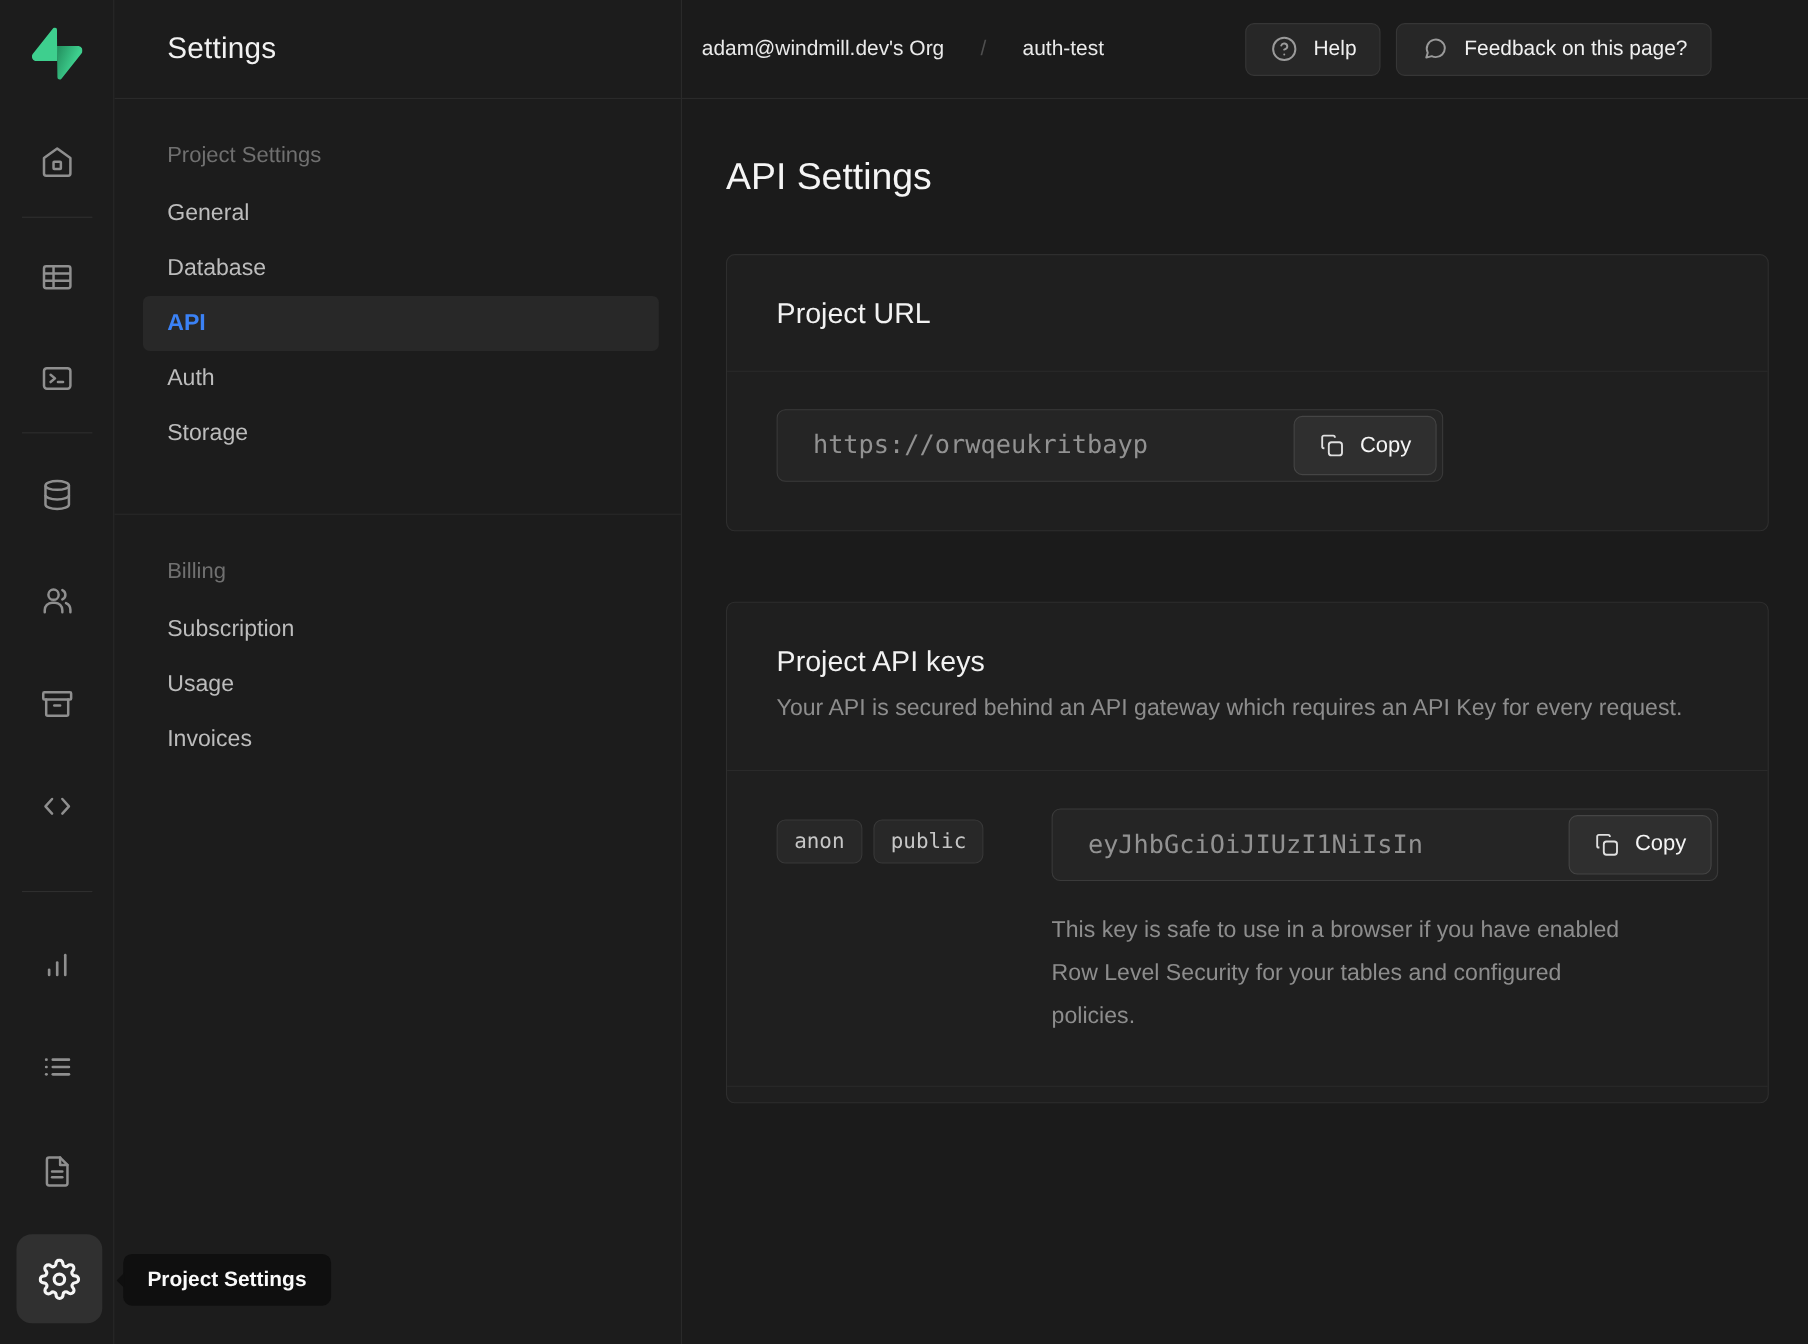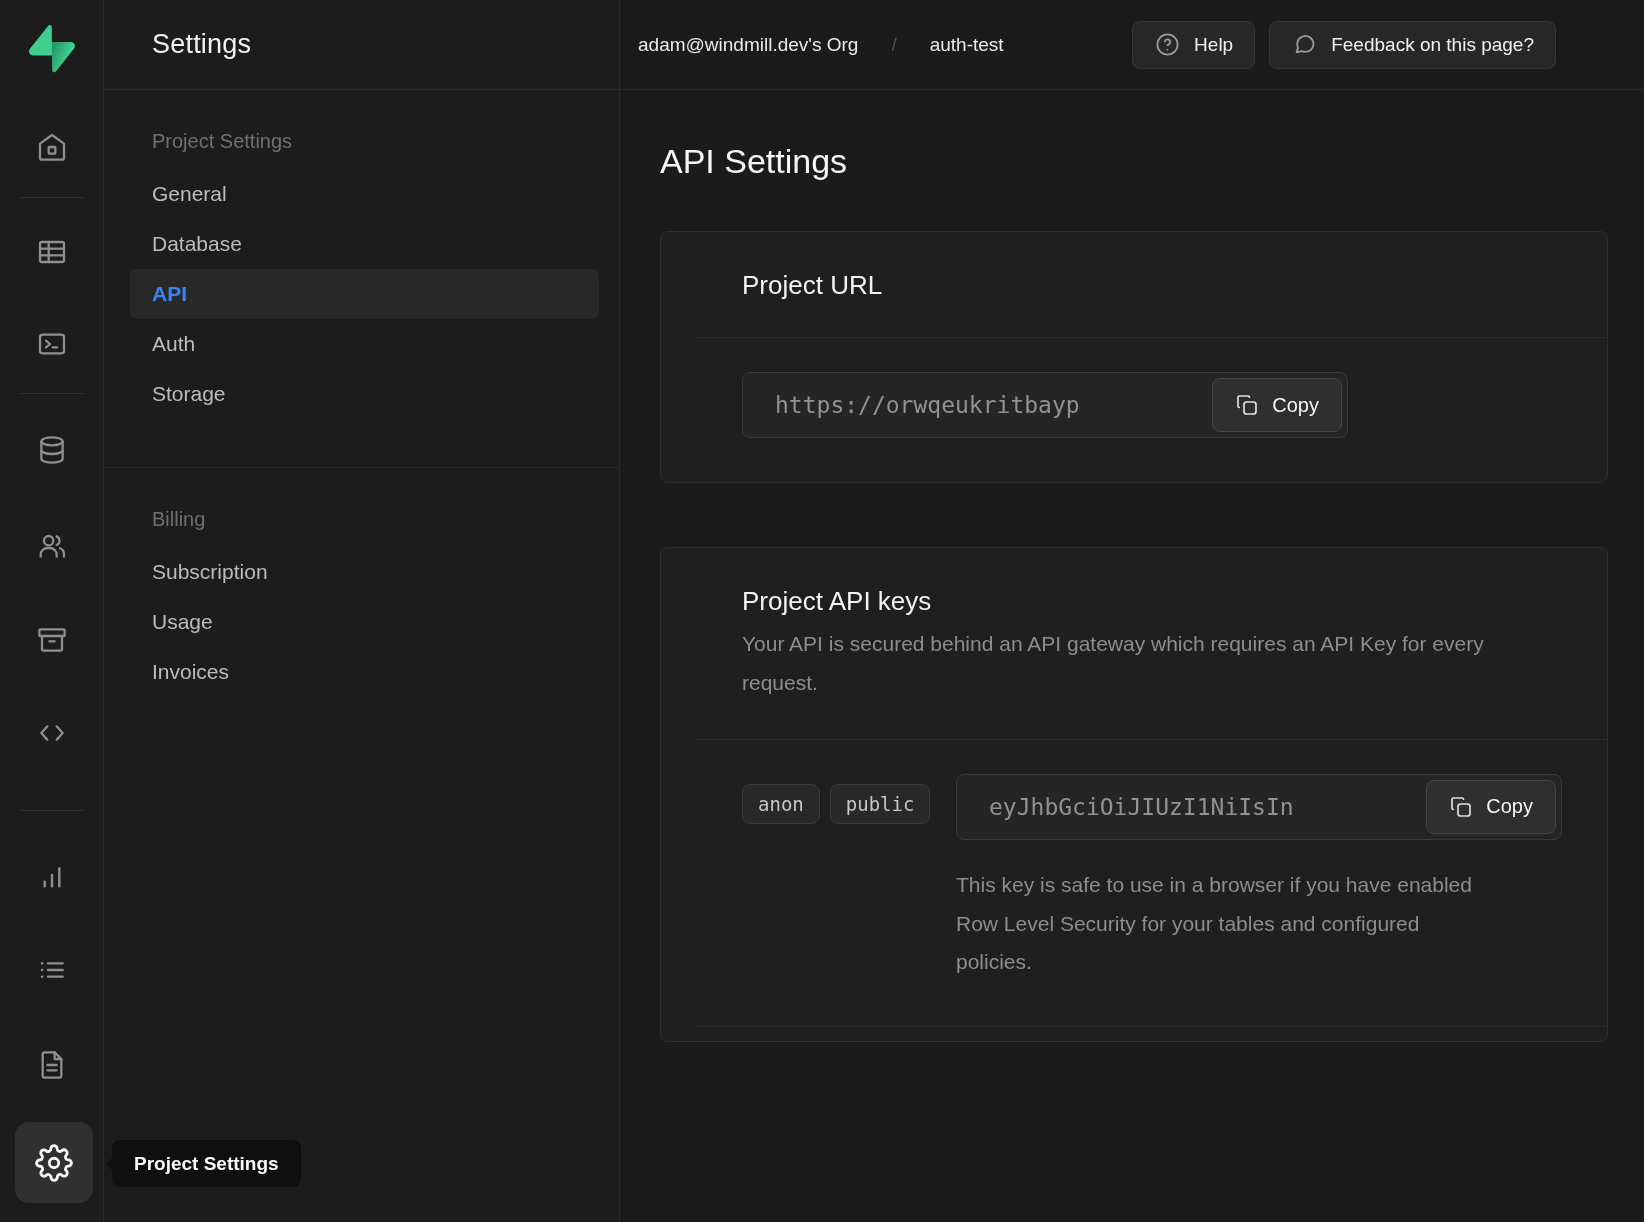--- a/index.html
+++ b/index.html
@@ -83,21 +83,21 @@
     display:flex; align-items:center; gap:13px; padding:0 21px;
     font-size:19px; color:#f0f0f0; cursor:pointer;
   }
   .top-btn svg { width:27px; height:27px; color:#9a9a9a; }
 
   .content { padding:52px 0 0 40px; }
   .page-title { font-size:34px; font-weight:500; color:#f5f5f5; margin-bottom:50px; }
 
   .card {
     width:948px; background:#1f1f1f;
-    border:1px solid #2e2e2e; border-radius:8px;padding-left:36px;
+    border:1px solid #2e2e2e; border-radius:8px;
   }
   .card + .card { margin-top:64px; }
   .card-head { padding:38px 45px 36px; }
   .card-title { font-size:26px; font-weight:500; color:#f2f2f2; }
   .card-desc { margin-top:8px; font-size:21px; line-height:1.85; color:#8d8d8d; max-width:830px; }
   .card-div { border-top:1px solid #2a2a2a; }
 
   .field-row { display:flex; padding:34px 45px 44px; }
   .field-left { flex:1; padding-top:10px; }
   .field-label { font-size:22px; color:#d8d8d8; }

